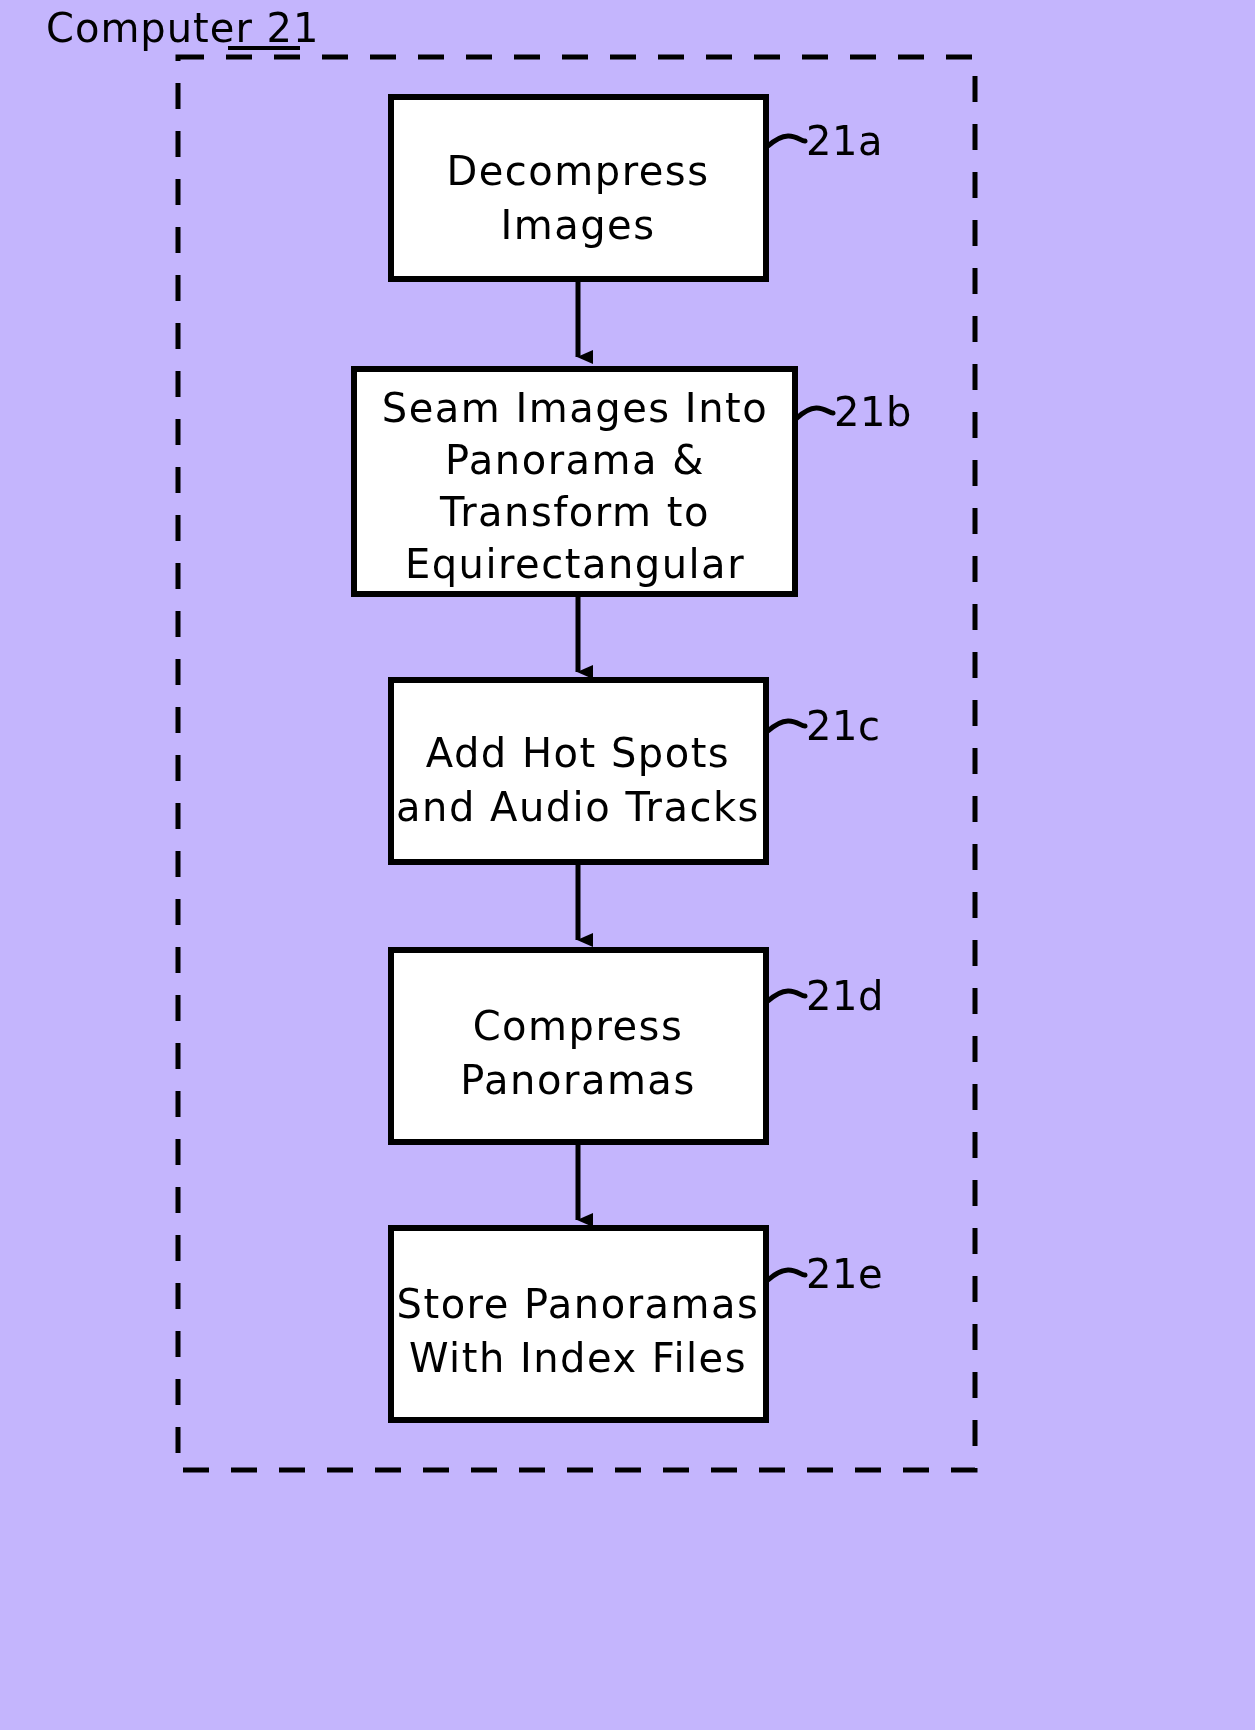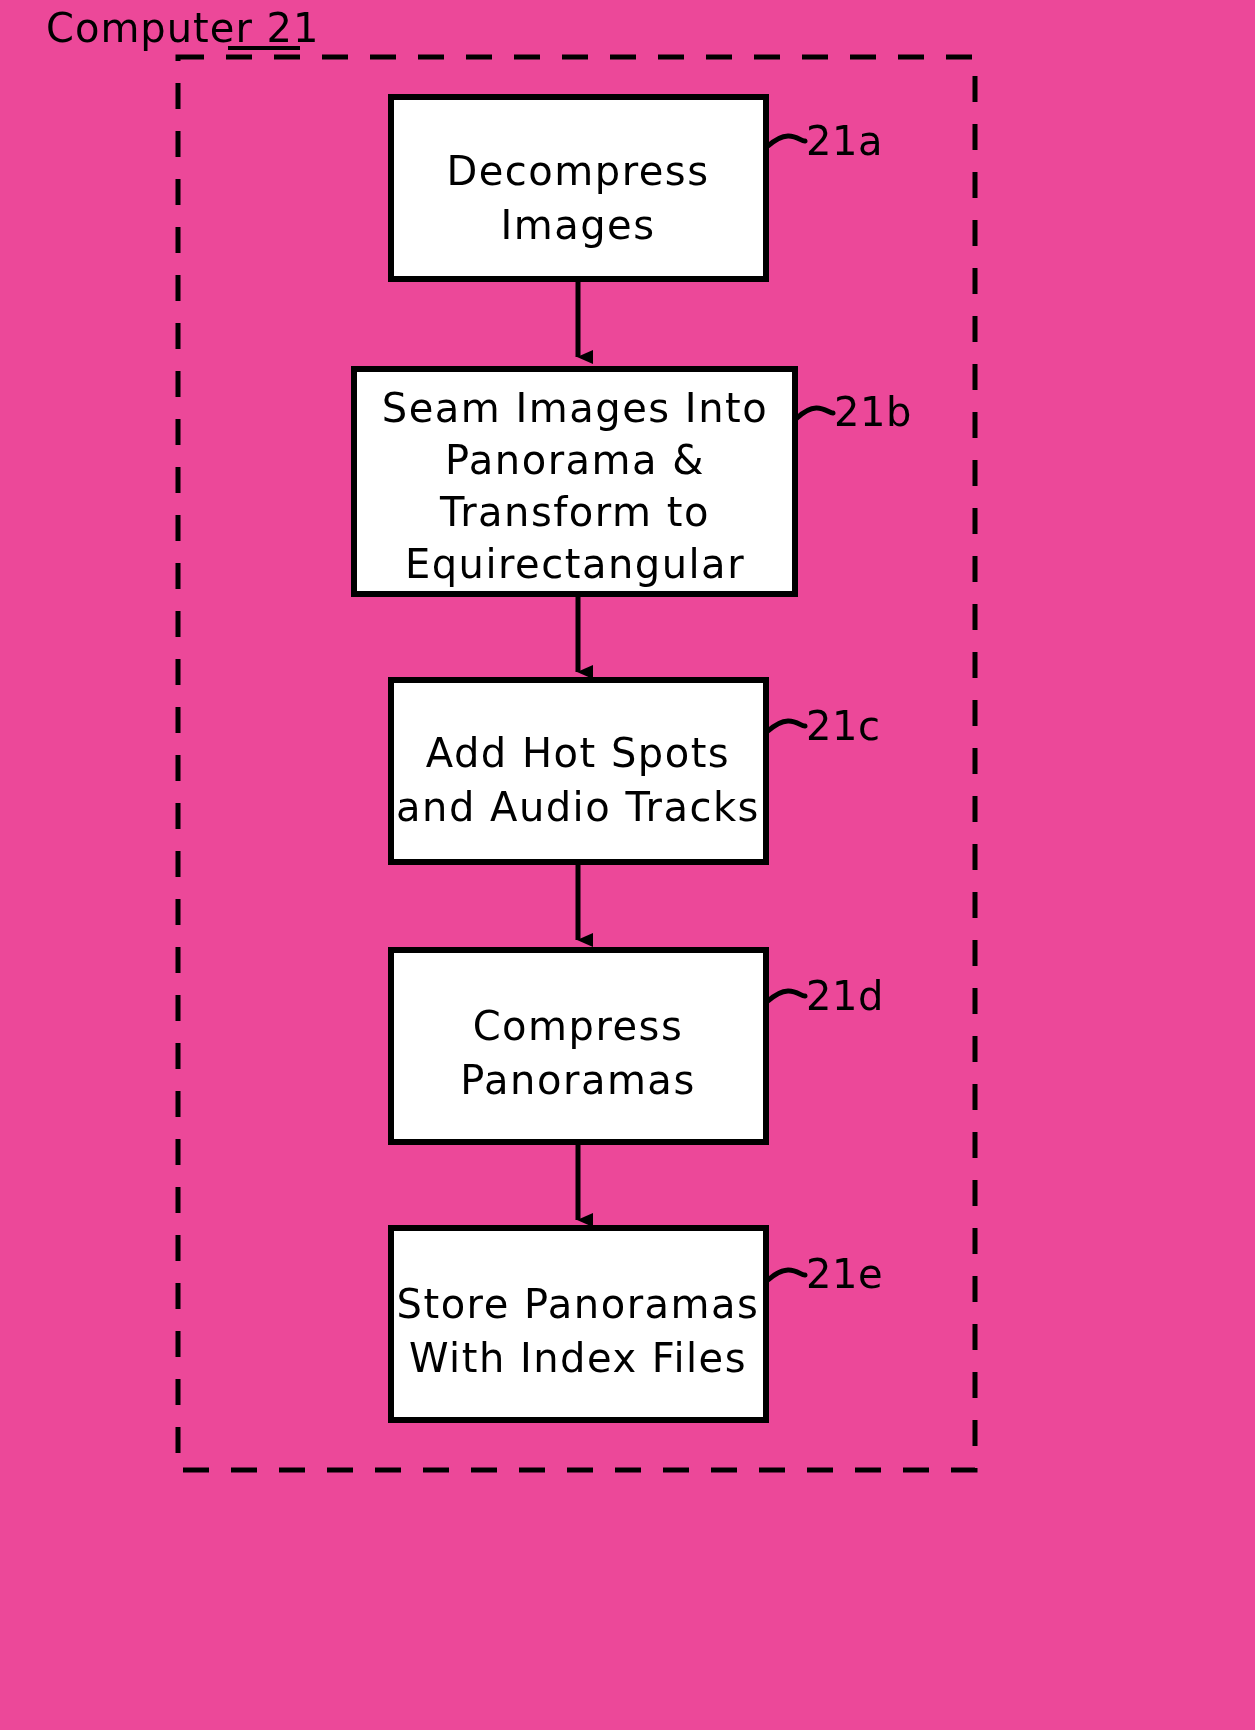--- a/index.html
+++ b/index.html
@@ -8,21 +8,21 @@
     padding: 0;
     background: #ffffff;
   }
   body {
     font-family: "DejaVu Sans", sans-serif;
   }
   #figure {
     position: relative;
     width: 1255px;
     height: 1730px;
-    background: #ec4899;
+    background: #c4b5fd;
     overflow: hidden;
   }
   #figure svg {
     position: absolute;
     top: 0;
     left: 0;
     width: 1255px;
     height: 1730px;
   }
   .diagram-title {

